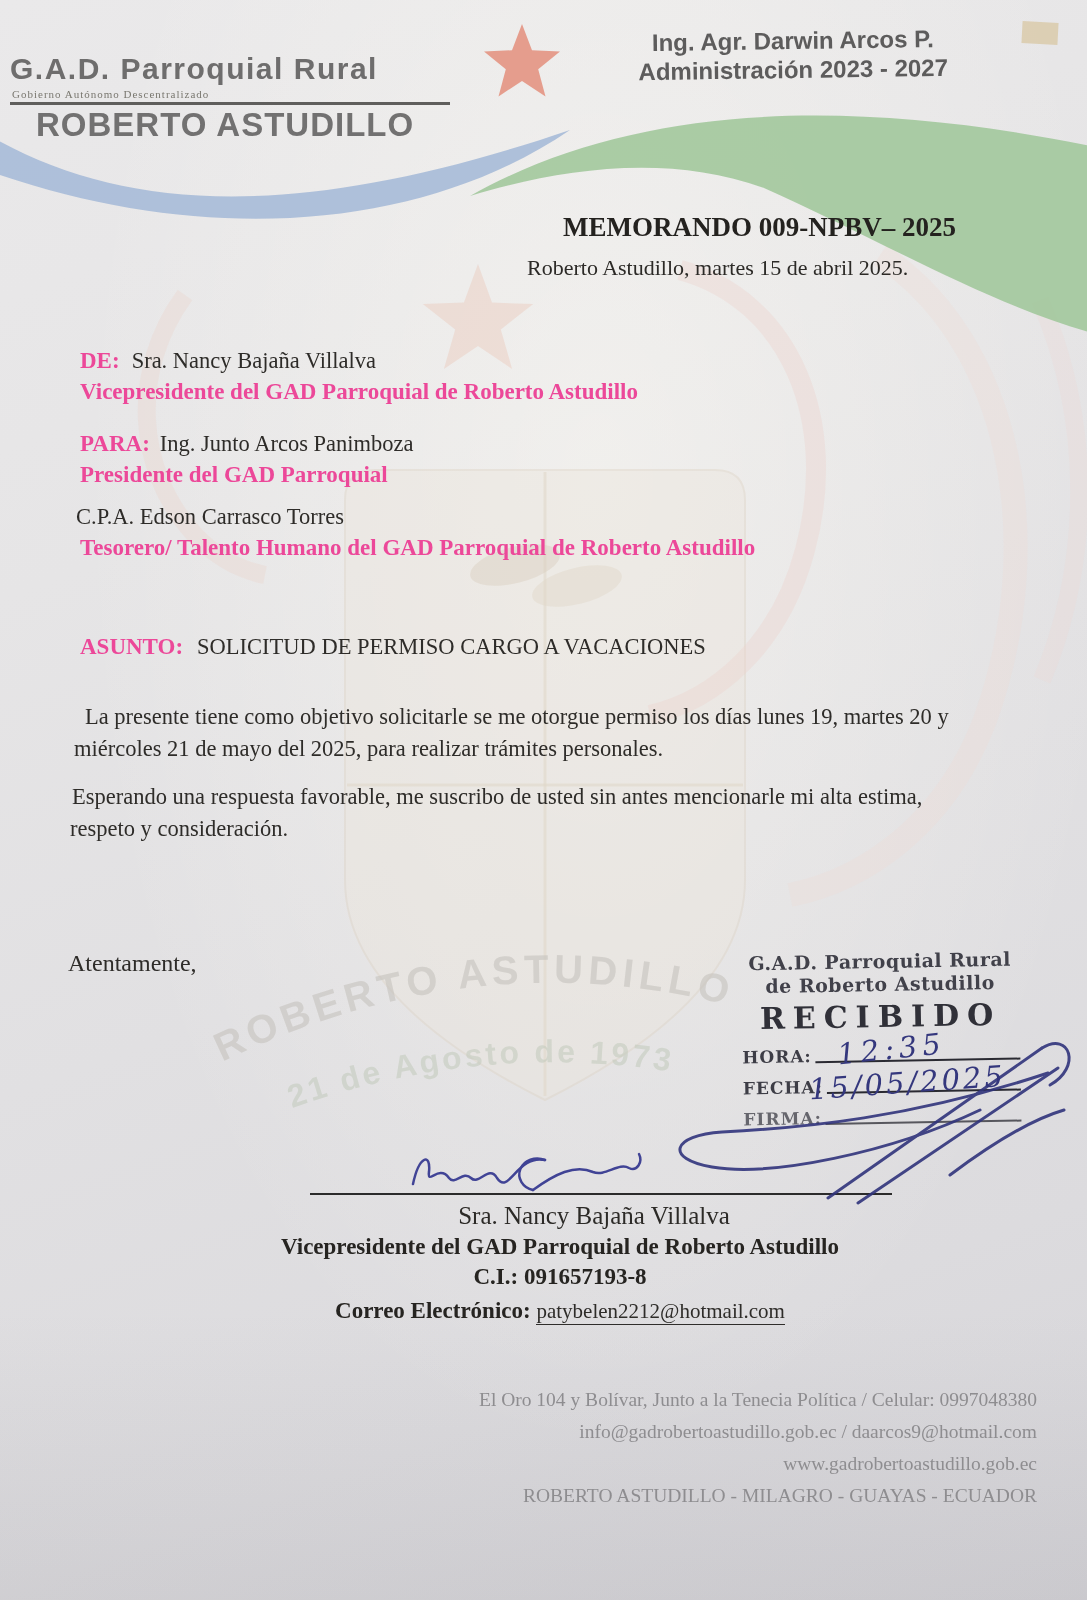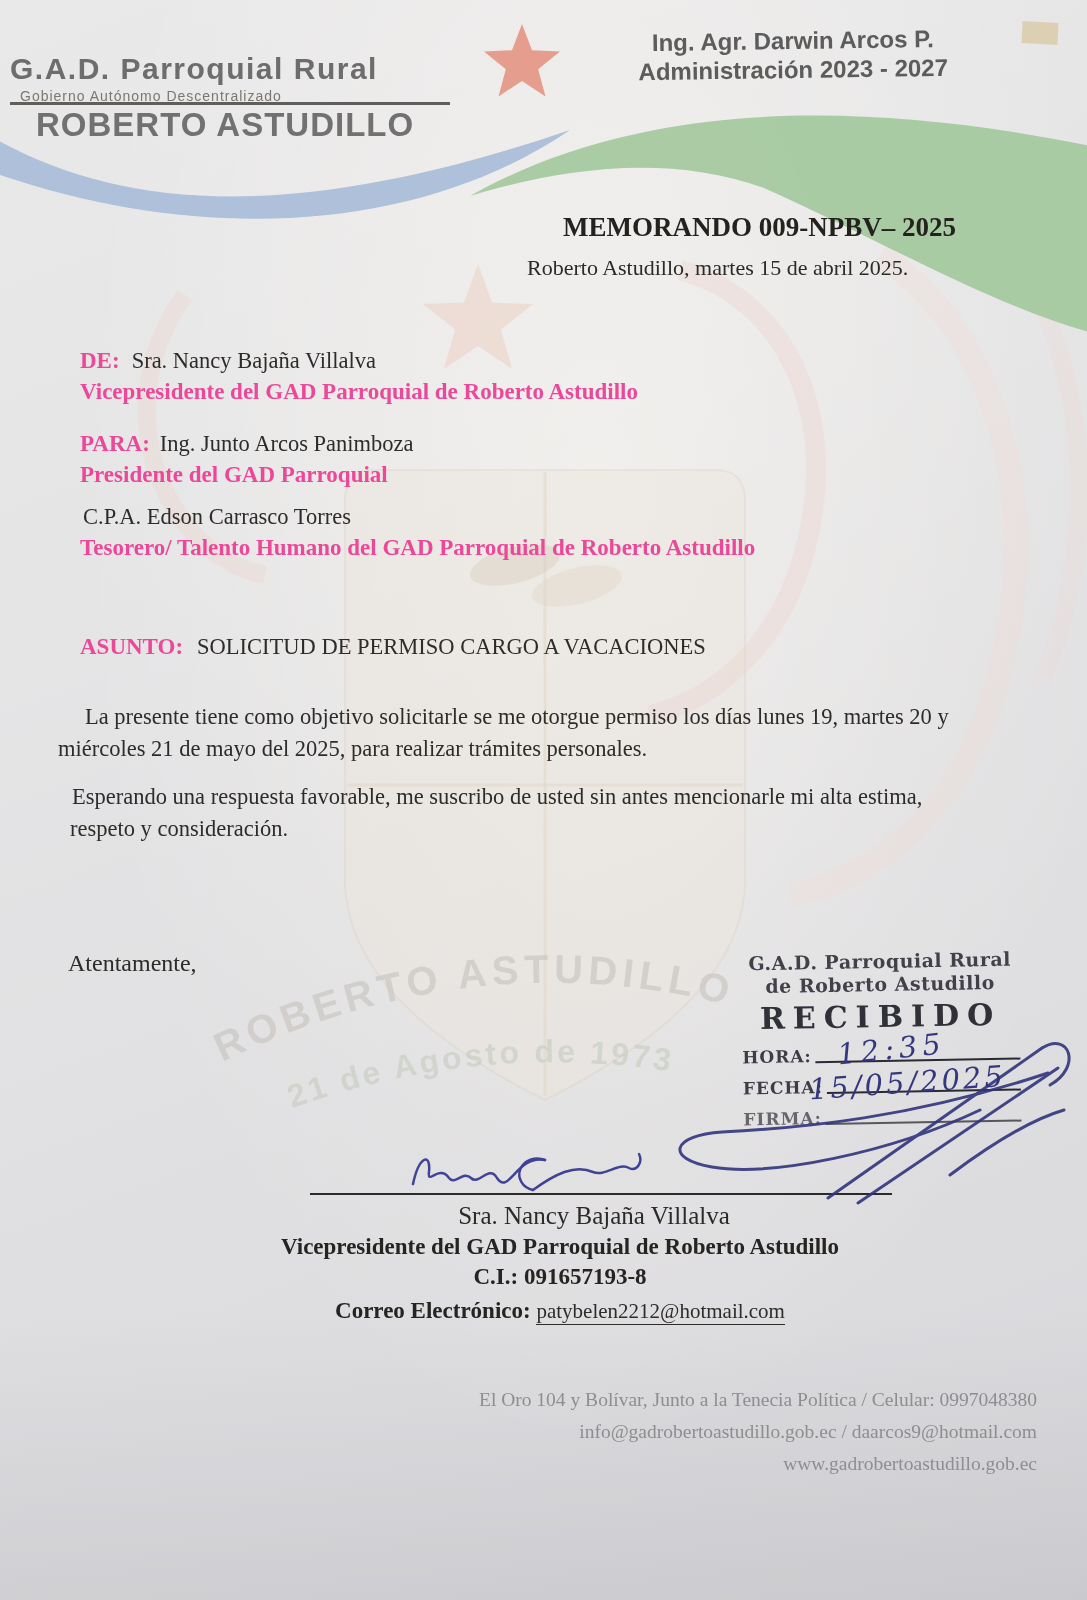--- a/index.html
+++ b/index.html
@@ -9,21 +9,21 @@
     font-family:"Liberation Serif", serif;color:#2e2c29;
   }
   .sheen{position:absolute;inset:0;pointer-events:none;
     background:radial-gradient(ellipse at 55% 30%, rgba(255,253,246,.45), rgba(255,255,255,0) 62%);}
   .vignette{position:absolute;inset:0;pointer-events:none;
     background:linear-gradient(to bottom, rgba(0,0,0,0) 82%, rgba(100,98,106,.10) 100%);}
   .abs{position:absolute;white-space:nowrap;}
   .sans{font-family:"Liberation Sans", sans-serif;}
   
   .org-title{left:10px;top:52px;font-size:30px;font-weight:bold;letter-spacing:1.5px;color:#6e6d6d;}
-  .org-sub{left:20px;top:88px;font-size:14px;letter-spacing:1px;color:#79776f;}
+  .org-sub{left:12px;top:88px;font-size:11px;letter-spacing:1px;color:#79776f;font-family:Liberation Serif, serif;}
   .org-rule{left:10px;top:102px;width:440px;height:3px;background:#5f5e5c;}
   .org-name{left:36px;top:106px;font-size:33px;font-weight:bold;letter-spacing:1px;color:#727171;}
   .hdr-right{left:600px;top:26px;width:386px;text-align:center;transform:rotate(-0.8deg);color:#5d5c5c;}
   .hdr-right .l1,.hdr-right .l2{font-size:24px;font-weight:bold;line-height:29px;}
   .tape{left:1022px;top:22px;width:36px;height:22px;background:#d8c7a3;opacity:.75;transform:rotate(3deg);}
   
   .memo-title{left:563px;top:212px;font-size:27px;font-weight:bold;color:#24221f;}
   .memo-date{left:527px;top:255px;font-size:22px;color:#2c2a27;}
   
   .tx{font-size:22.5px;color:#2e2c29;}
@@ -109,30 +109,30 @@
   <span class="tx" style="margin-left:8px;">Sra. Nancy Bajaña Villalva</span>
 </div>
 <div class="abs txb z2" style="left:80px;top:379px;">Vicepresidente del GAD Parroquial de Roberto Astudillo</div>
 
 <div class="abs z2" style="left:80px;top:431px;">
   <span class="txb">PARA:</span>
   <span class="tx" style="margin-left:6px;">Ing. Junto Arcos Panimboza</span>
 </div>
 <div class="abs txb z2" style="left:80px;top:462px;">Presidente del GAD Parroquial</div>
 
-<div class="abs tx z2" style="left:83px;top:504px;">C.P.A. Edson Carrasco Torres</div>
+<div class="abs tx z2" style="left:76px;top:504px;">C.P.A. Edson Carrasco Torres</div>
 <div class="abs txb z2" style="left:80px;top:535px;">Tesorero/ Talento Humano del GAD Parroquial de Roberto Astudillo</div>
 
 <div class="abs z2" style="left:80px;top:634px;">
   <span class="txb">ASUNTO:</span>
   <span class="tx" style="margin-left:10px;">SOLICITUD DE PERMISO CARGO A VACACIONES</span>
 </div>
 
 <div class="abs tx z2" style="left:76px;top:704px;margin-left:9px;">La presente tiene como objetivo solicitarle se me otorgue permiso los días lunes 19, martes 20 y</div>
-<div class="abs tx z2" style="left:58px;top:736px;font-family:Liberation Serif, serif;">miércoles 21 de mayo del 2025, para realizar trámites personales.</div>
+<div class="abs tx z2" style="left:74px;top:736px;font-family:Liberation Serif, serif;">miércoles 21 de mayo del 2025, para realizar trámites personales.</div>
 <div class="abs tx z2" style="left:72px;top:784px;">Esperando una respuesta favorable, me suscribo de usted sin antes mencionarle mi alta estima,</div>
 <div class="abs tx z2" style="left:70px;top:816px;">respeto y consideración.</div>
 
 <div class="abs tx z2" style="left:68px;top:950px;font-size:24px;">Atentamente,</div>
 
 <div class="abs stamp z3">
   <div class="s1">G.A.D. Parroquial Rural</div>
   <div class="s2">de Roberto Astudillo</div>
   <div class="rec">RECIBIDO</div>
   <div class="row">
@@ -177,15 +177,16 @@
   <div class="mail-row">
     <span class="mail-lbl">Correo Electrónico:</span>
     <span class="mail">patybelen2212@hotmail.com</span>
   </div>
 </div>
 
 <div class="abs footer z2">
   <div>El Oro 104 y Bolívar, Junto a la Tenecia Política / Celular: 0997048380</div>
   <div>info@gadrobertoastudillo.gob.ec / daarcos9@hotmail.com</div>
   <div>www.gadrobertoastudillo.gob.ec</div>
+  <div>ROBERTO ASTUDILLO - MILAGRO - GUAYAS - ECUADOR</div>
 </div>
 
 <div class="vignette"></div>
 
 </body></html>

